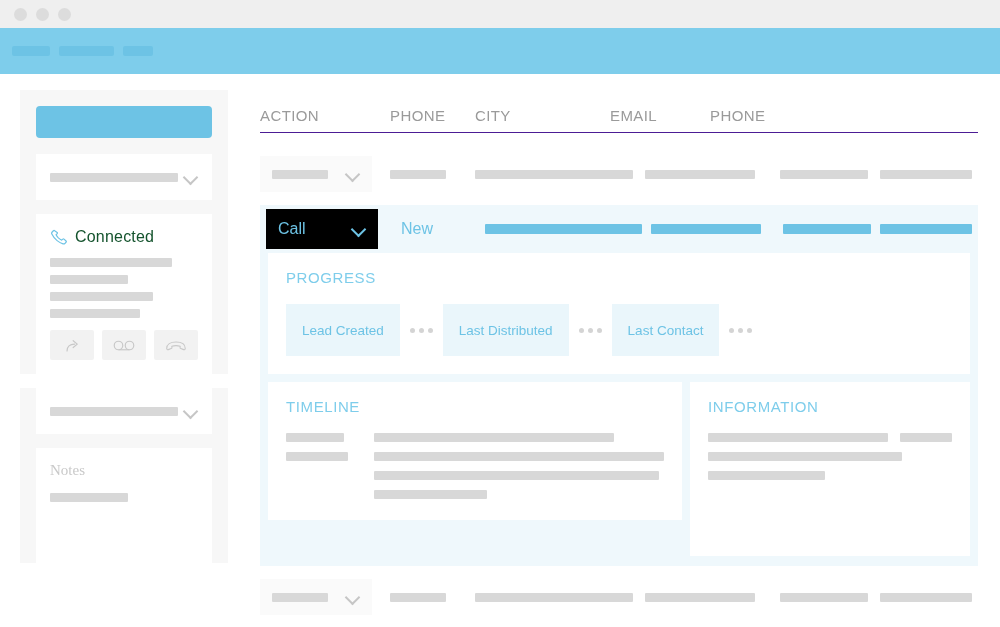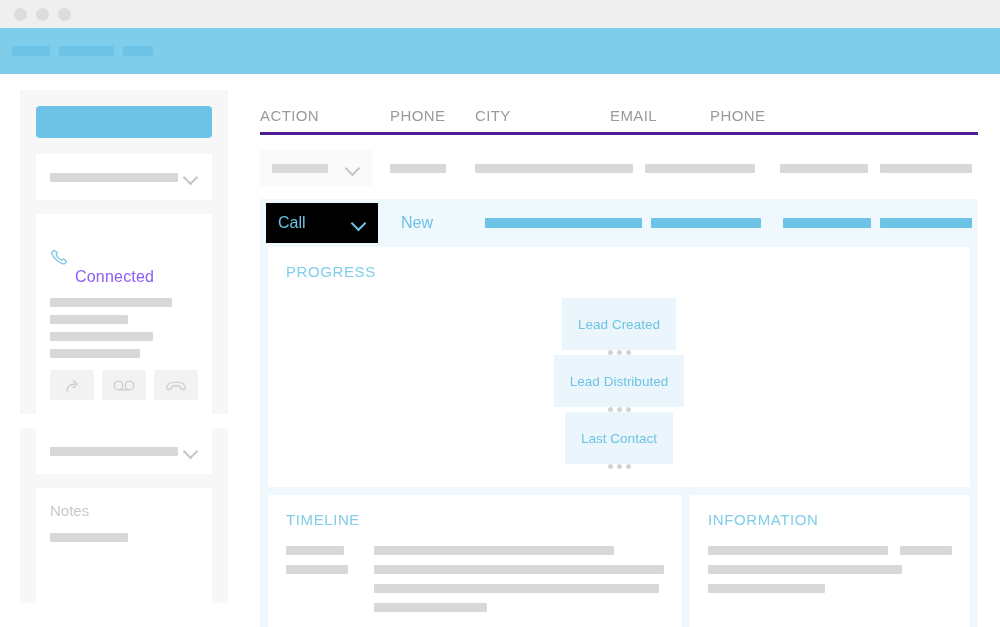--- a/index.html
+++ b/index.html
@@ -50,38 +50,38 @@
   .sk-line{height:9px;}
   .chev{width:14px;height:14px;position:relative;flex:0 0 14px;}
   .chev:before{
     content:"";position:absolute;left:1px;top:2px;width:9px;height:9px;
     border-right:2px solid #c6c6c6;border-bottom:2px solid #c6c6c6;
     transform:rotate(45deg);
   }
 
   .call-card{padding:14px 14px 14px 14px;}
   .call-head{display:flex;align-items:center;gap:8px;margin-bottom:12px;}
-  .call-head .label{color:#8b5cf6;font-size:16px;letter-spacing:.2px;margin-top:40px;}
+  .call-head .label{color:#14532d;font-size:16px;letter-spacing:.2px;}
   .call-lines > div{margin-bottom:8px;}
   .call-actions{display:flex;gap:8px;margin-top:12px;}
   .act-btn{
     width:46px;height:30px;background:#f2f2f2;border-radius:2px;
     display:flex;align-items:center;justify-content:center;
   }
 
-  .notes-card{height:115px;padding:14px;}
+  .notes-card{height:115px;padding:14px;font-family:Liberation Serif, serif;}
   .notes-title{color:#c9c9c9;font-size:15px;margin-bottom:14px;}
 
   
   .table{
     flex:1;min-width:0;padding:0 0 0 8px;box-sizing:border-box;position:relative;
   }
   .thead{
     display:flex;align-items:flex-end;height:42px;
-    border-bottom:3px solid #4c1d95;margin:16px 22px 8px 4px;
+    border-bottom:1px solid #4c1d95;margin:16px 22px 16px 4px;
   }
   .th{
     color:#9a9a9a;font-size:15px;letter-spacing:.4px;padding-bottom:8px;
   }
 
   .row{display:flex;align-items:center;height:50px;padding-left:4px;}
   .cell{display:flex;align-items:center;}
   .action-box{
     width:112px;height:36px;background:#fafafa;display:flex;align-items:center;
     justify-content:space-between;padding:0 12px;box-sizing:border-box;
@@ -103,21 +103,21 @@
     content:"";position:absolute;left:1px;top:2px;width:9px;height:9px;
     border-right:2px solid #6dc3e5;border-bottom:2px solid #6dc3e5;
     transform:rotate(45deg);
   }
   .status-new{color:#6dc3e5;font-size:16px;}
   .bar{height:10px;background:#6dc3e5;border-radius:1px;}
 
   .panel{background:#ffffff;margin:0 8px;padding:16px 18px 18px 18px;box-sizing:border-box;}
   .panel-title{color:#7ecdeb;font-size:15px;letter-spacing:.6px;margin-bottom:18px;}
 
-  .steps{display:flex;align-items:center;flex-direction:column;}
+  .steps{display:flex;align-items:center;}
   .step{
     background:#eaf6fb;height:52px;display:flex;align-items:center;
     justify-content:center;padding:0 16px;box-sizing:border-box;
   }
   .step .st-label{color:#6dc3e5;font-size:13.5px;white-space:nowrap;}
   .dots{display:flex;gap:4px;margin:0 10px;}
   .dots i{width:5px;height:5px;border-radius:50%;background:#d4d4d4;display:block;}
   .check{
     width:22px;height:22px;border-radius:50%;background:#6dc3e5;
     display:flex;align-items:center;justify-content:center;margin-right:9px;flex:0 0 22px;
@@ -281,21 +281,21 @@
           <div class="steps">
             <div class="step">
               <span class="st-label">Lead Created</span>
             </div>
             <div class="dots">
                 <i></i>
                 <i></i>
                 <i></i>
               </div>
             <div class="step">
-              <span class="st-label">Lead Distributed</span>
+              <span class="st-label">Last Distributed</span>
             </div>
             <div class="dots">
                 <i></i>
                 <i></i>
                 <i></i>
               </div>
             <div class="step">
               <span class="st-label">Last Contact</span>
             </div>
             <div class="dots">

